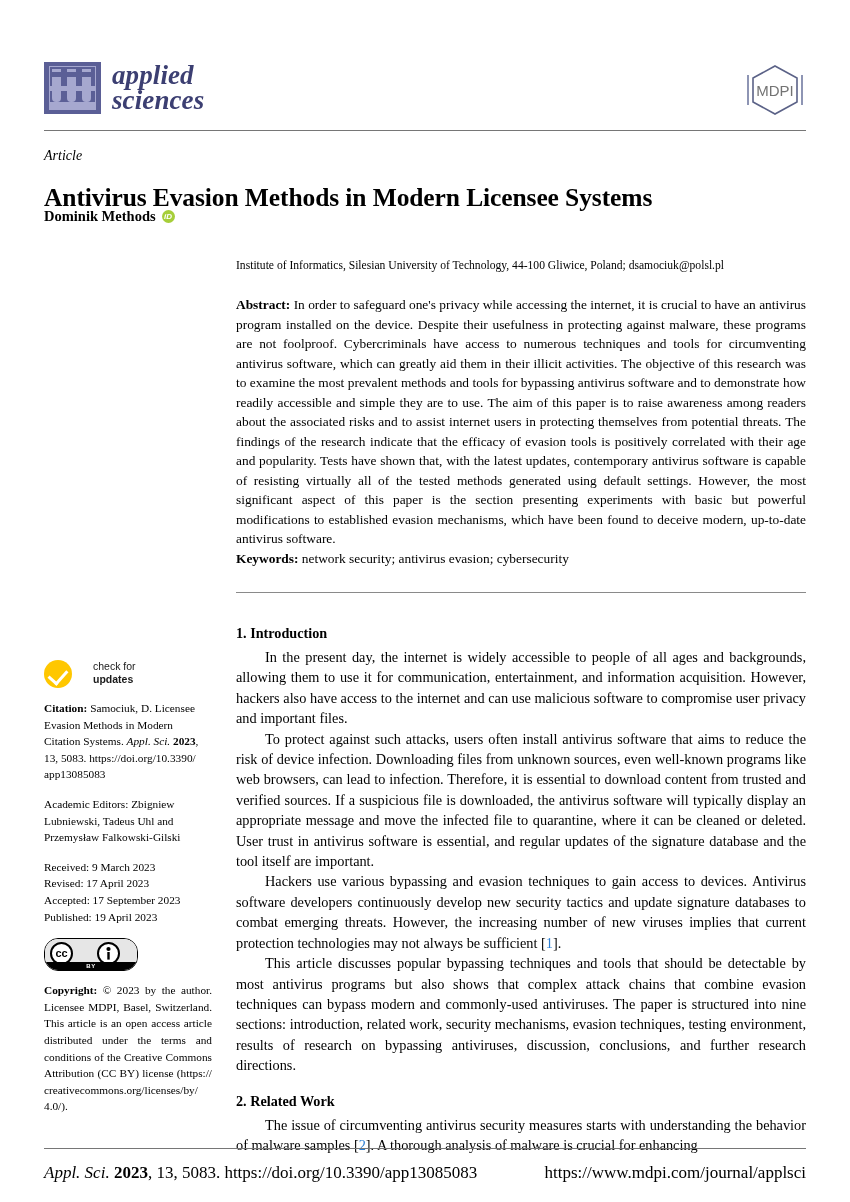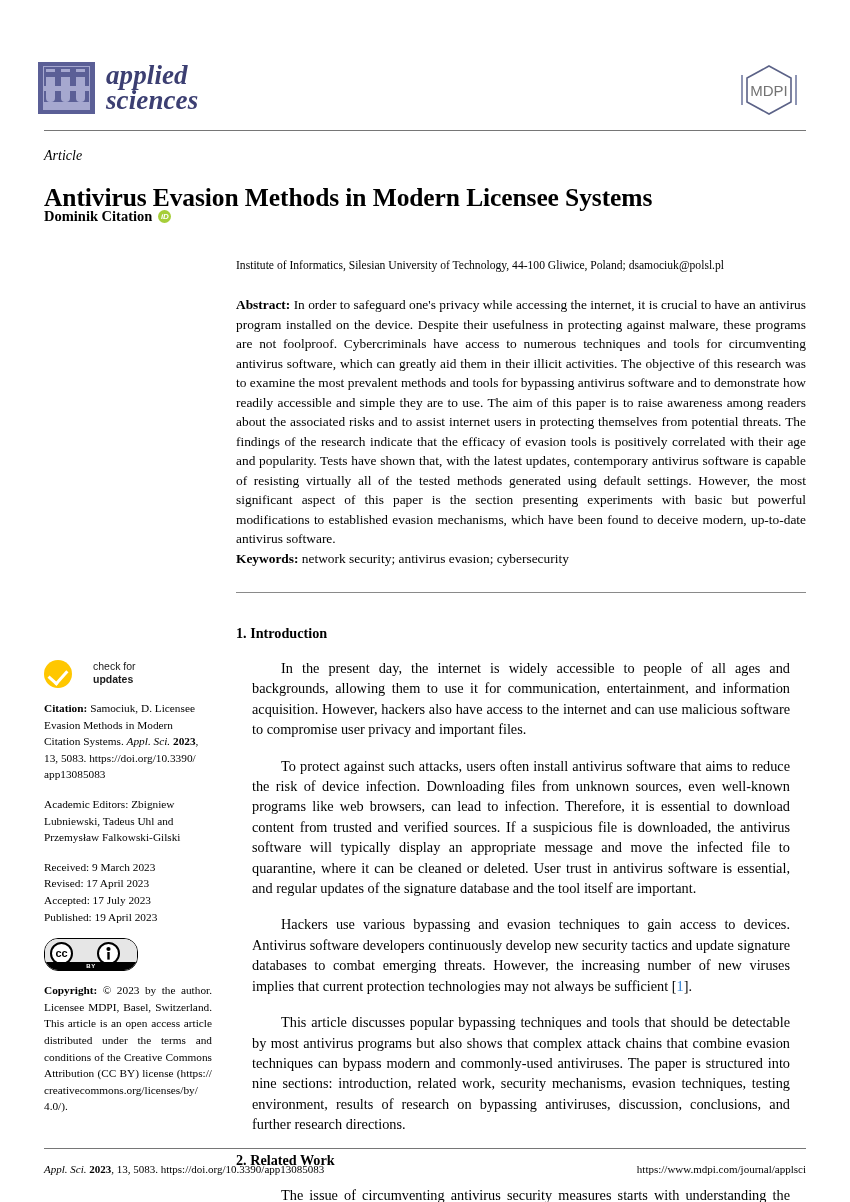--- a/index.html
+++ b/index.html
@@ -14,21 +14,21 @@
     background: #ffffff;
     font-family: "Liberation Serif", serif;
     color: #000000;
     overflow: hidden;
     box-sizing: border-box;
   }
 
   
   .masthead {
     position: absolute;
-    left: 38px;
+    left: 44px;
     top: 62px;
     width: 762px;
     height: 66px;
   }
   .journal-logo-group {
     position: absolute;
     left: 0;
     top: 0;
     display: flex;
     align-items: center;
@@ -239,21 +239,21 @@
     font-weight: bold;
     margin: 0 0 5px 0;
     line-height: 18px;
   }
   .sec-head.spaced { margin-top: 16px; }
   .para {
     font-size: 14.3px;
     line-height: 20.4px;
     text-align: justify;
     text-indent: 29px;
-    margin: 16px;
+    margin: 0;
     hyphens: auto;
   }
   .cite { color: #2b7fd4; }
 
   
   .sidebar {
     position: absolute;
     left: 44px;
     top: 660px;
     width: 168px;
@@ -359,21 +359,21 @@
     height: 1px;
     background: #767676;
   }
   .footer {
     position: absolute;
     left: 44px;
     top: 1163px;
     width: 762px;
     display: flex;
     justify-content: space-between;
-    font-size: 11px;
+    font-size: 17px;
     gap: 47px;
   }
   .footer .left i { font-style: italic; }
   .footer .left b { font-weight: bold; }
 </style>
 </head>
 <body>
 
 <div class="page">
 
@@ -402,21 +402,21 @@
       <div class="mdpi-bar left"></div>
       <div class="mdpi-bar right"></div>
       <div class="mdpi-text">MDPI</div>
     </div>
   </div>
   <div class="header-rule"></div>
 
   <div class="article-kind">Article</div>
   <h1 class="paper-title">Antivirus Evasion Methods in Modern Licensee Systems</h1>
   <div class="author-line">
-    <span>Dominik Citation</span>
+    <span>Dominik Methods</span>
     <span class="orcid"></span>
   </div>
 
   <div class="right-col">
     <div class="affiliation">Institute of Informatics, Silesian University of Technology, 44-100 Gliwice, Poland; dsamociuk@polsl.pl</div>
     <div class="abstract-block">
       <b>Abstract:</b><span> In order to safeguard one's privacy while accessing the internet, it is crucial to have an antivirus program installed on the device. Despite their usefulness in protecting against malware, these programs are not foolproof. Cybercriminals have access to numerous techniques and tools for circumventing antivirus software, which can greatly aid them in their illicit activities. The objective of this research was to examine the most prevalent methods and tools for bypassing antivirus software and to demonstrate how readily accessible and simple they are to use. The aim of this paper is to raise awareness among readers about the associated risks and to assist internet users in protecting themselves from potential threats. The findings of the research indicate that the efficacy of evasion tools is positively correlated with their age and popularity. Tests have shown that, with the latest updates, contemporary antivirus software is capable of resisting virtually all of the tested methods generated using default settings. However, the most significant aspect of this paper is the section presenting experiments with basic but powerful modifications to established evasion mechanisms, which have been found to deceive modern, up-to-date antivirus software.</span>
     </div>
     <div class="keywords-block">
       <b>Keywords:</b><span> network security; antivirus evasion; cybersecurity</span>
@@ -453,21 +453,21 @@
 
     <div class="side-block side-lines">
       <div>Academic Editors: Zbigniew</div>
       <div>Lubniewski, Tadeus Uhl and</div>
       <div>Przemysław Falkowski-Gilski</div>
     </div>
 
     <div class="side-block side-lines">
       <div>Received: 9 March 2023</div>
       <div>Revised: 17 April 2023</div>
-      <div>Accepted: 17 July 2023</div>
+      <div>Accepted: 17 September 2023</div>
       <div>Published: 19 April 2023</div>
     </div>
 
     <div class="cc-badge">
       <div class="fill"></div>
       <div class="cc-circ a">cc</div>
       <div class="cc-circ b">
         <svg width="13" height="15" viewBox="0 0 13 15">
           <circle cx="6.5" cy="3" r="2.1" fill="#000"></circle>
           <rect x="5.3" y="6" width="2.4" height="7.6" fill="#000"></rect>

